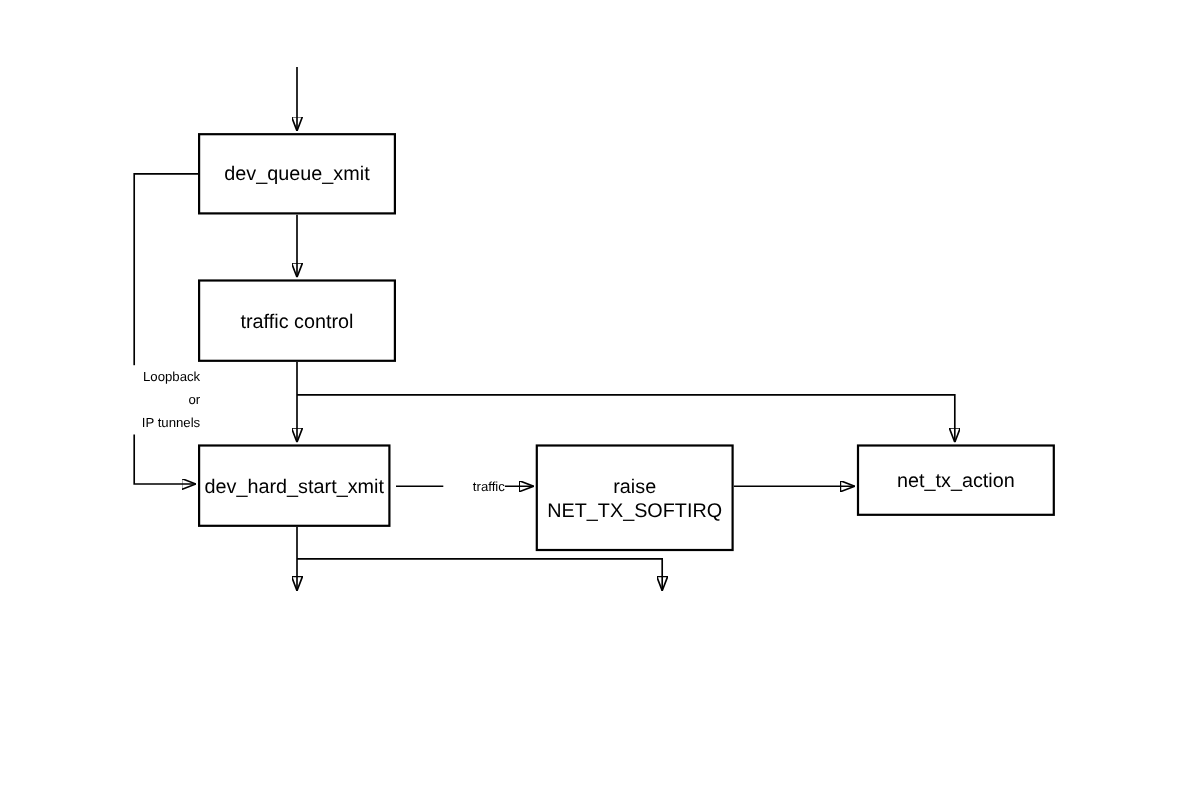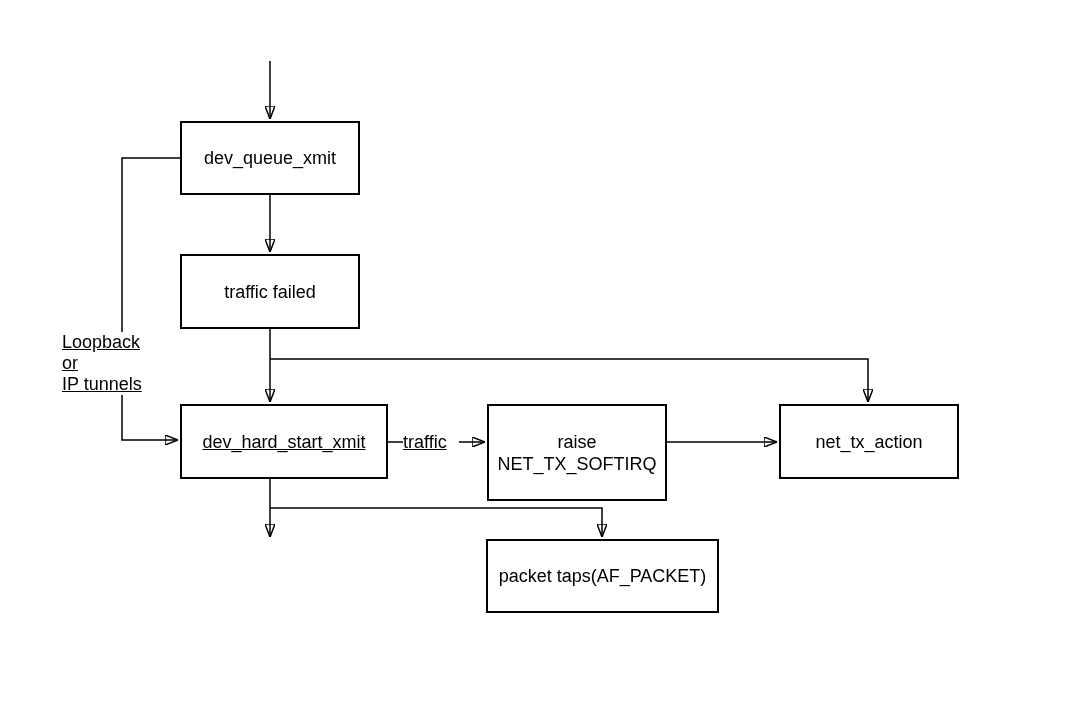--- a/index.html
+++ b/index.html
@@ -39,33 +39,32 @@
     text-align: center;
     font-size: 18px;
     line-height: 22px;
   }
   .node .node-label {
     white-space: pre-line;
     padding: 0 4px;
   }
   .n-dev-queue-xmit      { left: 180px; top: 121px; width: 180px; height: 74px; }
   .n-traffic-control     { left: 180px; top: 254px; width: 180px; height: 75px; }
-  .n-dev-hard-start-xmit { left: 180px; top: 404px; width: 208px; height: 75px; text-decoration: underline; }
+  .n-dev-hard-start-xmit { left: 180px; top: 404px; width: 175px; height: 75px; }
   .n-raise-softirq       { left: 487px; top: 404px; width: 180px; height: 97px; }
-  .n-net-tx-action       { left: 779px; top: 404px; width: 180px; height: 75px; }
+  .n-net-tx-action       { left: 779px; top: 404px; width: 180px; height: 65px; }
   .n-ndo-start-xmit      { left: 180px; top: 539px; width: 180px; height: 74px; }
   .n-packet-taps         { left: 486px; top: 539px; width: 233px; height: 74px; }
 
   .edge-label {
     position: absolute;
     background: #ffffff;
-    text-align: left;
-    font-size: 18px;
+    text-align: right;
+    font-size: 12px;
     white-space: pre-line;
-    text-decoration: underline;
   }
   .lbl-loopback {
     left: 62px;
     top: 332px;
     width: 120px;
     line-height: 21px;
   }
   .lbl-failed {
     left: 403px;
     top: 431px;
@@ -94,40 +93,37 @@
     <path d="M667,442 L777,442" marker-end="url(#arrowhead)"></path>
     <path d="M270,479 L270,537" marker-end="url(#arrowhead)"></path>
     <path d="M270,508 L602,508 L602,537" marker-end="url(#arrowhead)"></path>
   </svg>
 
   <div class="node n-dev-queue-xmit">
     <span class="node-label">dev_queue_xmit</span>
   </div>
 
   <div class="node n-traffic-control">
-    <span class="node-label">traffic failed</span>
+    <span class="node-label">traffic control</span>
   </div>
 
   <div class="node n-dev-hard-start-xmit">
     <span class="node-label">dev_hard_start_xmit</span>
   </div>
 
   <div class="node n-raise-softirq">
     <span class="node-label">raise
 NET_TX_SOFTIRQ</span>
   </div>
 
   <div class="node n-net-tx-action">
     <span class="node-label">net_tx_action</span>
   </div>
 
 
-  <div class="node n-packet-taps">
-    <span class="node-label">packet taps(AF_PACKET)</span>
-  </div>
 
   <div class="edge-label lbl-loopback">Loopback
 or
 IP tunnels</div>
 
   <div class="edge-label lbl-failed">traffic</div>
 
 </div>
 
 </body></html>

